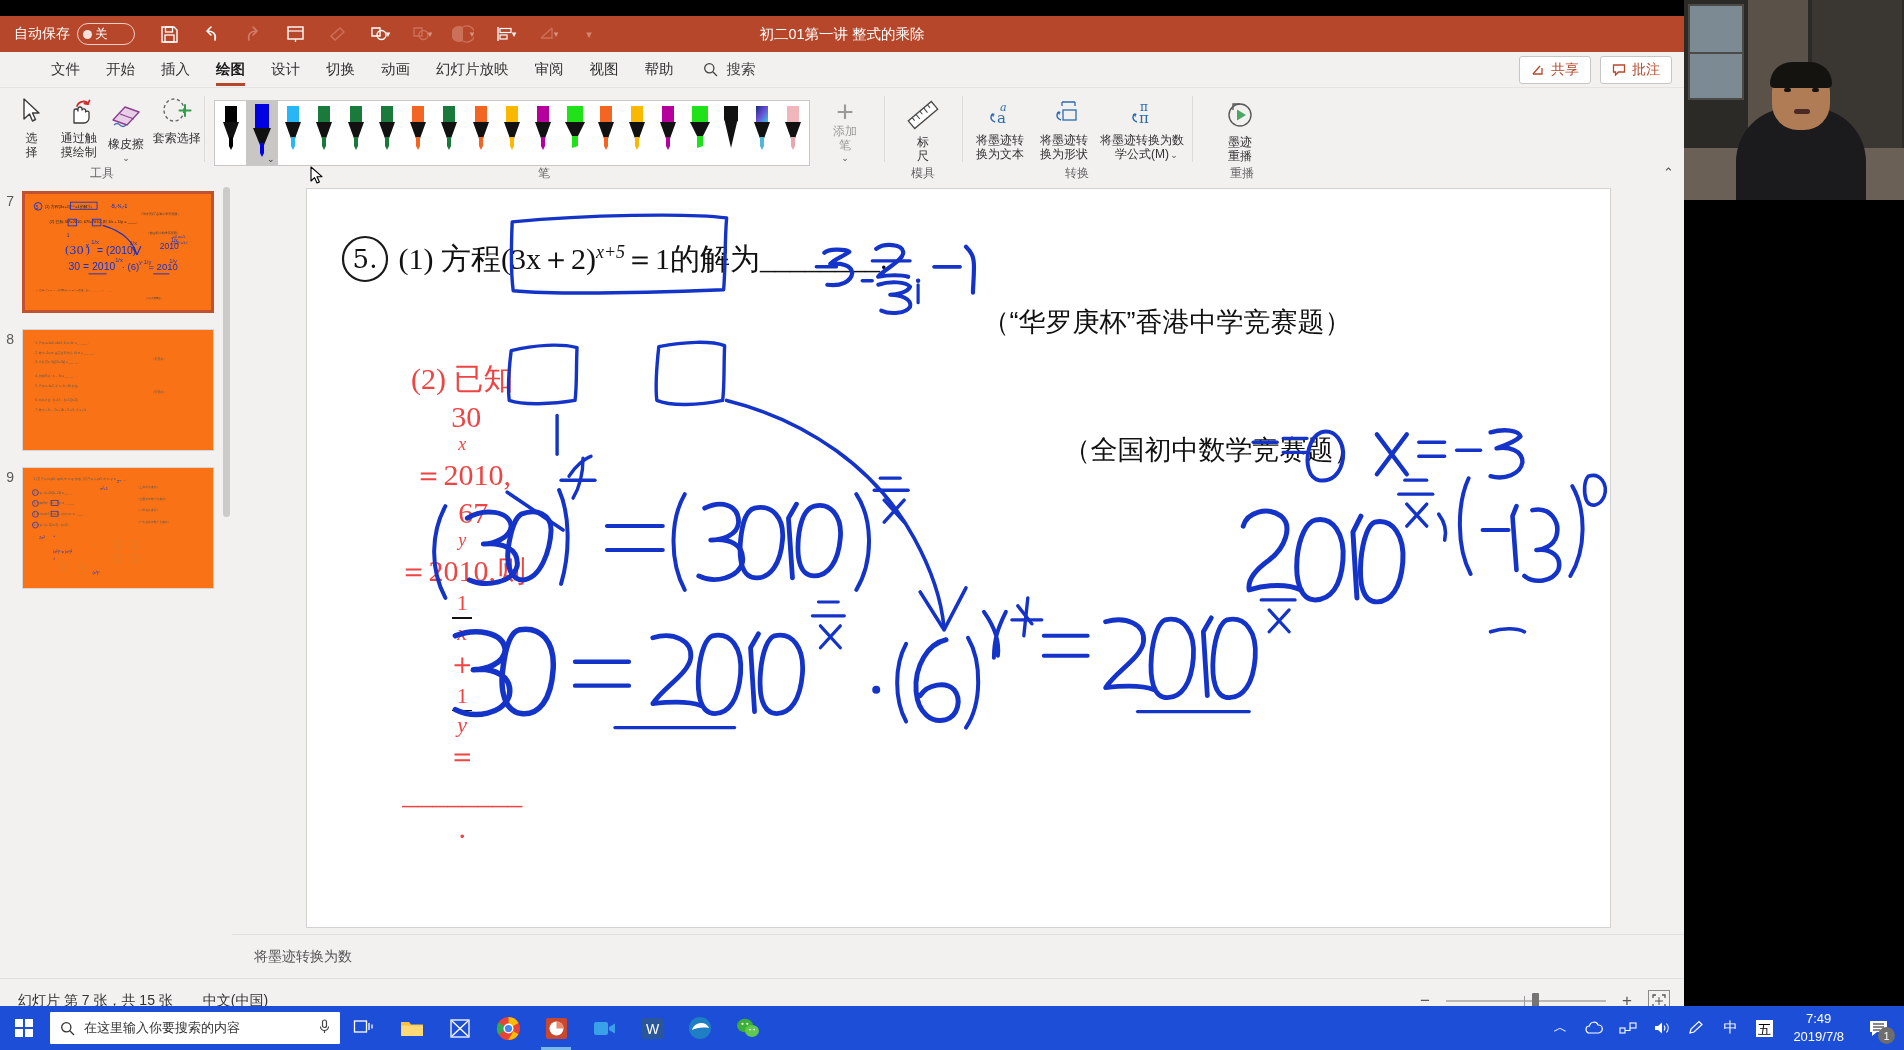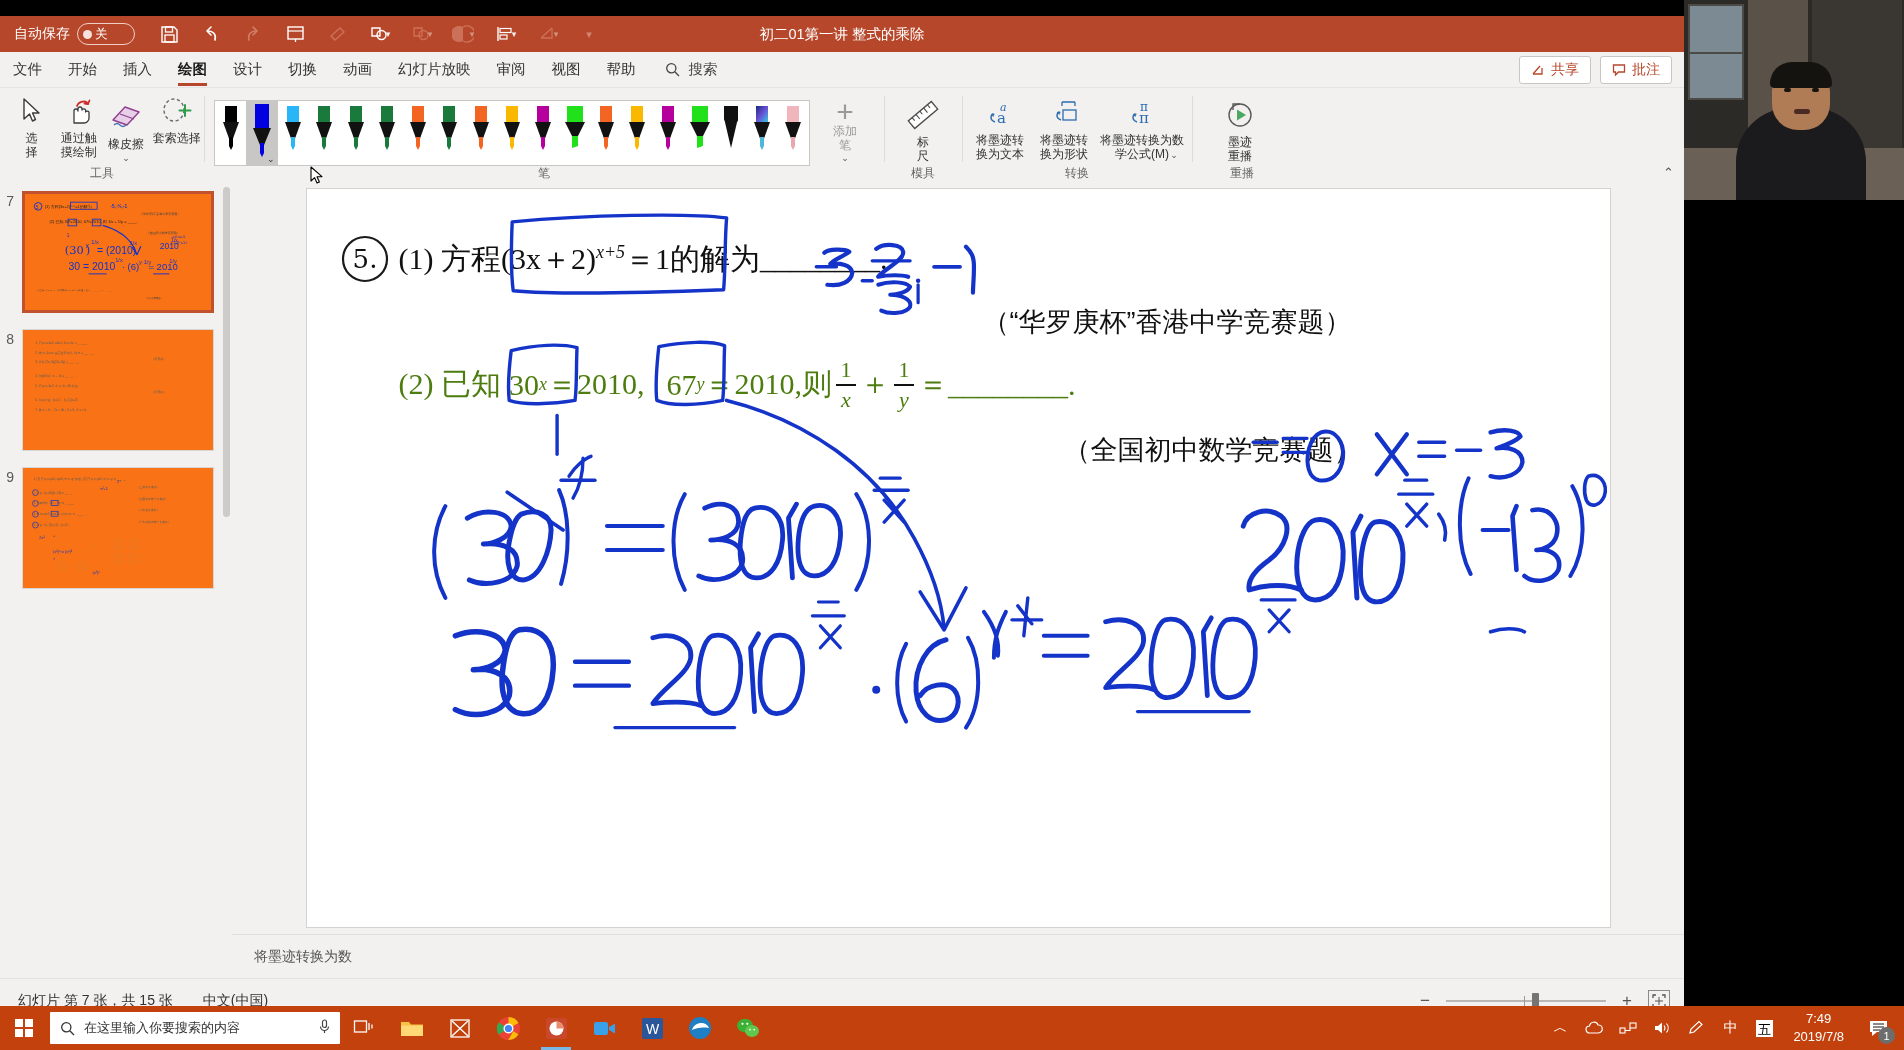--- a/index.html
+++ b/index.html
@@ -24,21 +24,21 @@
   .doctitle { position:absolute; left:0; right:0; text-align:center; font-size:14.5px; color:#fff; pointer-events:none; }
   .tb-right { margin-left:auto; display:flex; align-items:center; padding-right:2px; }
   .username { font-size:14.5px; margin-right:10px; }
   .avatar { width:28px;height:28px;border-radius:50%;background:#d9d4c8;overflow:hidden;position:relative;border:1px solid rgba(255,255,255,.5); }
   .avatar .hair { position:absolute;left:4px;top:2px;width:20px;height:12px;background:#2b2b2b;border-radius:10px 10px 3px 3px; }
   .avatar .face { position:absolute;left:7px;top:9px;width:14px;height:15px;background:#c08b63;border-radius:7px; }
   .avatar .body { position:absolute;left:2px;bottom:0;width:24px;height:7px;background:#20252e; }
   .winbtn { width:46px;height:36px;display:flex;align-items:center;justify-content:center;font-size:15px;color:#fff; }
 
   
-  .tabstrip { height:36px; background:#f2f1f0; display:flex; align-items:center; position:relative; border-bottom:1px solid #e6e4e2; }
+  .tabstrip { height:36px; background:#f2f1f0; display:flex; align-items:center; position:relative; border-bottom:1px solid #e6e4e2;padding-left:38px; }
   .tab { padding:0 13px; height:36px; display:flex; align-items:center; font-size:14.5px; color:#333; position:relative; }
   .tab.active { color:#1a1a1a; font-weight:bold; }
   .tab.active::after { content:""; position:absolute; left:13px; right:13px; bottom:2px; height:2.5px; background:#b7472a; }
   .searchbox { display:flex; align-items:center; gap:9px; margin-left:16px; font-size:14.5px; color:#444; }
   .tabstrip-right { margin-left:auto; display:flex; align-items:center; gap:9px; padding-right:12px; }
   .pillbtn { display:flex; align-items:center; gap:6px; border:1px solid #c8c6c4; border-radius:3px; padding:4px 11px; font-size:14px; color:#b7472a; background:#fff; }
 
   
   .ribbon { height:96px; background:#f2f1f0; display:flex; align-items:flex-start; position:relative; }
   .rgroup { height:96px; position:relative; display:flex; align-items:flex-start; }
@@ -102,21 +102,21 @@
   #cam .person-body { position:absolute; left:52px; bottom:0; width:130px; height:92px; background:#1b1b1d; border-radius:54px 54px 0 0; }
   #cam .person-head { position:absolute; left:88px; bottom:70px; width:58px; height:66px; background:#b07c55; border-radius:28px 28px 26px 26px; }
   #cam .person-hair { position:absolute; left:86px; bottom:112px; width:62px; height:26px; background:#15130f; border-radius:30px 30px 6px 6px; }
   #cam .eye { position:absolute; width:7px; height:4px; background:#15130f; border-radius:3px; bottom:108px; }
   #cam .mouth { position:absolute; left:110px; bottom:86px; width:16px; height:5px; background:#4a2a22; border-radius:3px; }
 
   
   #rightstrip { position:absolute; left:1684px; top:200px; width:220px; height:850px; background:#000; }
 
   
-  .taskbar { position:absolute; left:0; bottom:0; width:1904px; height:44px; background:#c2410c; display:flex; align-items:center; }
+  .taskbar { position:absolute; left:0; bottom:0; width:1904px; height:44px; background:#1d4ed8; display:flex; align-items:center; }
   .tb-start { width:48px; height:44px; display:flex; align-items:center; justify-content:center; }
   .tb-search { width:290px; height:32px; background:#fff; display:flex; align-items:center; gap:9px; padding-left:10px; margin-left:2px; border-radius:1px; }
   .tb-search .ph { font-size:13px; color:#333; }
   .tb-ico { width:48px; height:44px; display:flex; align-items:center; justify-content:center; position:relative; }
   .tb-ico.act::after { content:""; position:absolute; left:9px; right:9px; bottom:0; height:3px; background:#7ab8e8; }
   .tray { margin-left:auto; display:flex; align-items:center; gap:0; padding-right:4px; }
   .tray-ico { width:34px; height:44px; display:flex; align-items:center; justify-content:center; color:#fff; font-size:14px; }
   .clock { color:#fff; font-size:13px; text-align:center; line-height:1.35; padding:0 12px; }
   .notif { width:44px; height:44px; display:flex; align-items:center; justify-content:center; position:relative; }
   .notif .badge { position:absolute; right:5px; bottom:6px; width:17px; height:17px; border-radius:50%; background:#6d6d6d; color:#fff; font-size:11px; display:flex; align-items:center; justify-content:center; }
@@ -667,21 +667,21 @@
               <text x="26" y="35" font-size="26" text-anchor="middle" font-family="DejaVu Serif, serif" fill="#111">5.</text>
             </svg>
           </div>
 
           <div class="txt mathline" style="left:92px; top:50px; font-size:30px; color:#111; white-space:nowrap;">
             <span>(1) 方程</span><span style="">(3x＋2)</span><sup style="font-size:18px;font-style:italic;">x+5</sup><span>＝1</span><span>的解为</span><span style="letter-spacing:0;">________</span><span>.</span>
           </div>
 
           <div class="txt" style="left:676px; top:115px; font-size:27px; color:#111;">（“华罗庚杯”香港中学竞赛题）</div>
 
-          <div class="txt mathline" style="left:92px; top:170px; font-size:30px; color:#4d7c0f; white-space:nowrap; display:flex; align-items:center;">
+          <div class="txt mathline" style="left:92px; top:170px; font-size:30px; color:#ef4444; white-space:nowrap; display:flex; align-items:center;flex-direction:column;">
             <span>(2) 已知</span>
             <span style="margin-left:8px;">30</span>
               <sup style="font-size:18px;font-style:italic;">x</sup>
             <span>＝2010,</span>
             <span style="margin-left:22px;text-align:center;">67</span>
               <sup style="font-size:18px;font-style:italic;">y</sup>
             <span>＝2010,则</span>
             <span style="display:inline-flex;flex-direction:column;align-items:center;line-height:1;margin:0 4px;">
               <span style="font-size:22px;">1</span>
               <span style="width:20px;height:1.6px;background:#111;margin:3px 0;"></span>

